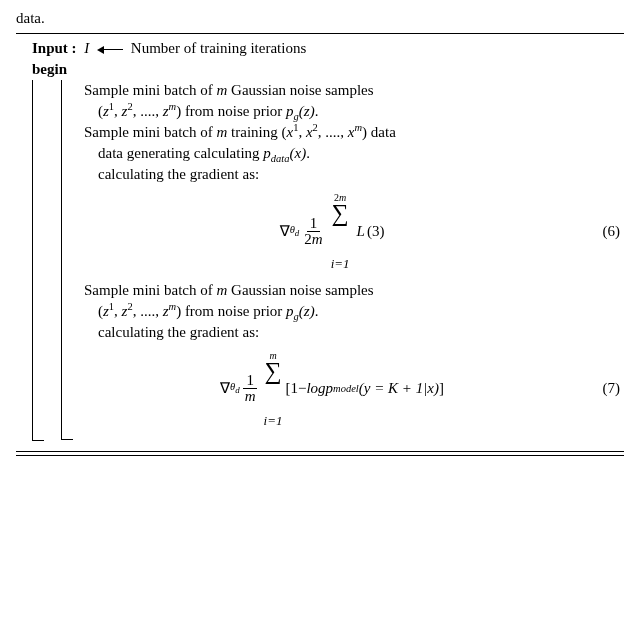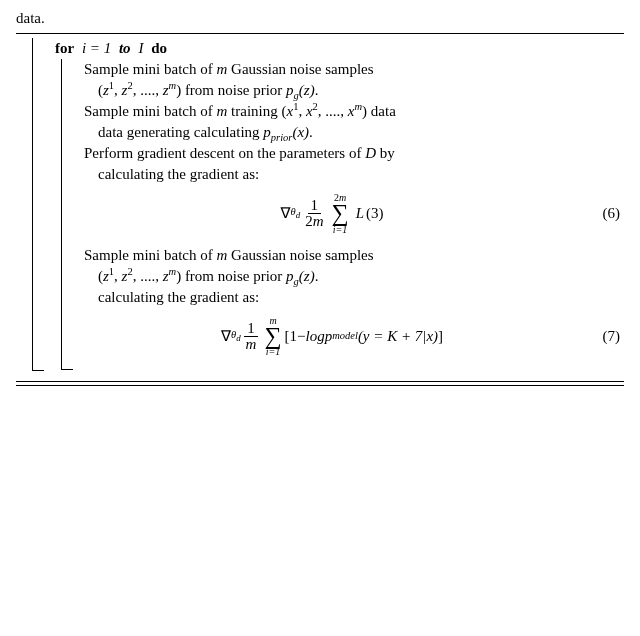--- a/index.html
+++ b/index.html
@@ -123,76 +123,80 @@
       line-height: 1;
     }
     .sumop .top {
       font-size: 10px;
     }
     .sumop .sigma {
       font-size: 24px;
       line-height: 0.9;
     }
     .sumop .bot {
-      font-size: 10px;
+      font-size: 13px;
+      margin-top: 32px;
     }
     .nabla {
       font-size: 15px;
     }
     .pl1 { padding-left: 16px; }
   </style>
 </head>
 <body>
 
 <div>data.</div>
 
 <div class="toprule"></div>
 
 <div class="algo">
 
-
+  <div class="line">
+    <div class="content pl1">
+      <span class="kw">Input :</span>
+      <span class="it" style="padding-left:4px">I</span>
+      <span class="longleftarrow" style="margin:0 4px"></span>
+      <span> Number of training iterations</span>
+    </div>
+  </div>
+
+  <div class="line">
+    <div class="content pl1">
+      <span class="kw">begin</span>
+    </div>
+  </div>
 
   <div class="line" style="margin-left:16px">
     <div class="gutter"></div>
     <div class="content" style="padding-left:14px">
 
-      <div>
-        <span class="kw">for</span>
-        <span class="it" style="padding:0 4px">i = 1</span>
-        <span class="kw it">to</span>
-        <span class="it" style="padding:0 4px">I</span>
-        <span class="kw">do</span>
-      </div>
 
       <div class="line">
         <div class="gutter" style="margin-left:6px"></div>
         <div class="content" style="padding-left:14px">
 
           <div>
             <div>
               <span>Sample mini batch of </span><span class="it">m</span><span> Gaussian noise samples</span>
             </div>
             <div style="padding-left:14px">
               <span>(</span><span class="it">z</span><sup>1</sup><span>, </span><span class="it">z</span><sup>2</sup><span>, ...., </span><span class="it">z</span><sup class="it">m</sup><span>)</span><span> from noise prior </span><span class="it">p</span><sub class="it">g</sub><span class="it">(z)</span><span>.</span>
             </div>
           </div>
 
           <div>
             <div>
               <span>Sample mini batch of </span><span class="it">m</span><span> training (</span><span class="it">x</span><sup>1</sup><span>, </span><span class="it">x</span><sup>2</sup><span>, ...., </span><span class="it">x</span><sup class="it">m</sup><span>) data</span>
             </div>
             <div style="padding-left:14px">
-              <span>data generating calculating </span><span class="it">p</span><sub class="it">prior</sub><span class="it">(x)</span><span>.</span>
-            </div>
-          </div>
-
-          <div>
-            <div>
-              <span>Perform gradient descent on the parameters of </span><span class="it">D</span><span> by</span>
-            </div>
+              <span>data generating calculating </span><span class="it">p</span><sub class="it">data</sub><span class="it">(x)</span><span>.</span>
+            </div>
+          </div>
+
+          <div>
             <div style="padding-left:14px">
               <span>calculating the gradient as:</span>
             </div>
           </div>
 
           <div class="eq-row">
             <div class="eq-center">
               <div class="math">
                 <span class="nabla">∇</span>
                   <sub><span class="it">θ</span><sub class="it" style="font-size:0.85em">d</sub></sub>
@@ -243,21 +247,21 @@
                   <span class="sigma">∑</span>
                   <span class="bot it">i=1</span>
                 </span>
                 <span>[</span>
                   <span>1</span>
                   <span> − </span>
                   <span class="it">log</span>
                   <span> </span>
                   <span class="it">p</span>
                   <sub class="it">model</sub>
-                  <span class="it">(y = K + 7|x)</span>
+                  <span class="it">(y = K + 1|x)</span>
                   <span>]</span>
               </div>
             </div>
             <div class="eq-num">(7)</div>
           </div>
 
           <div style="height:2px"></div>
         </div>
       </div>
 

